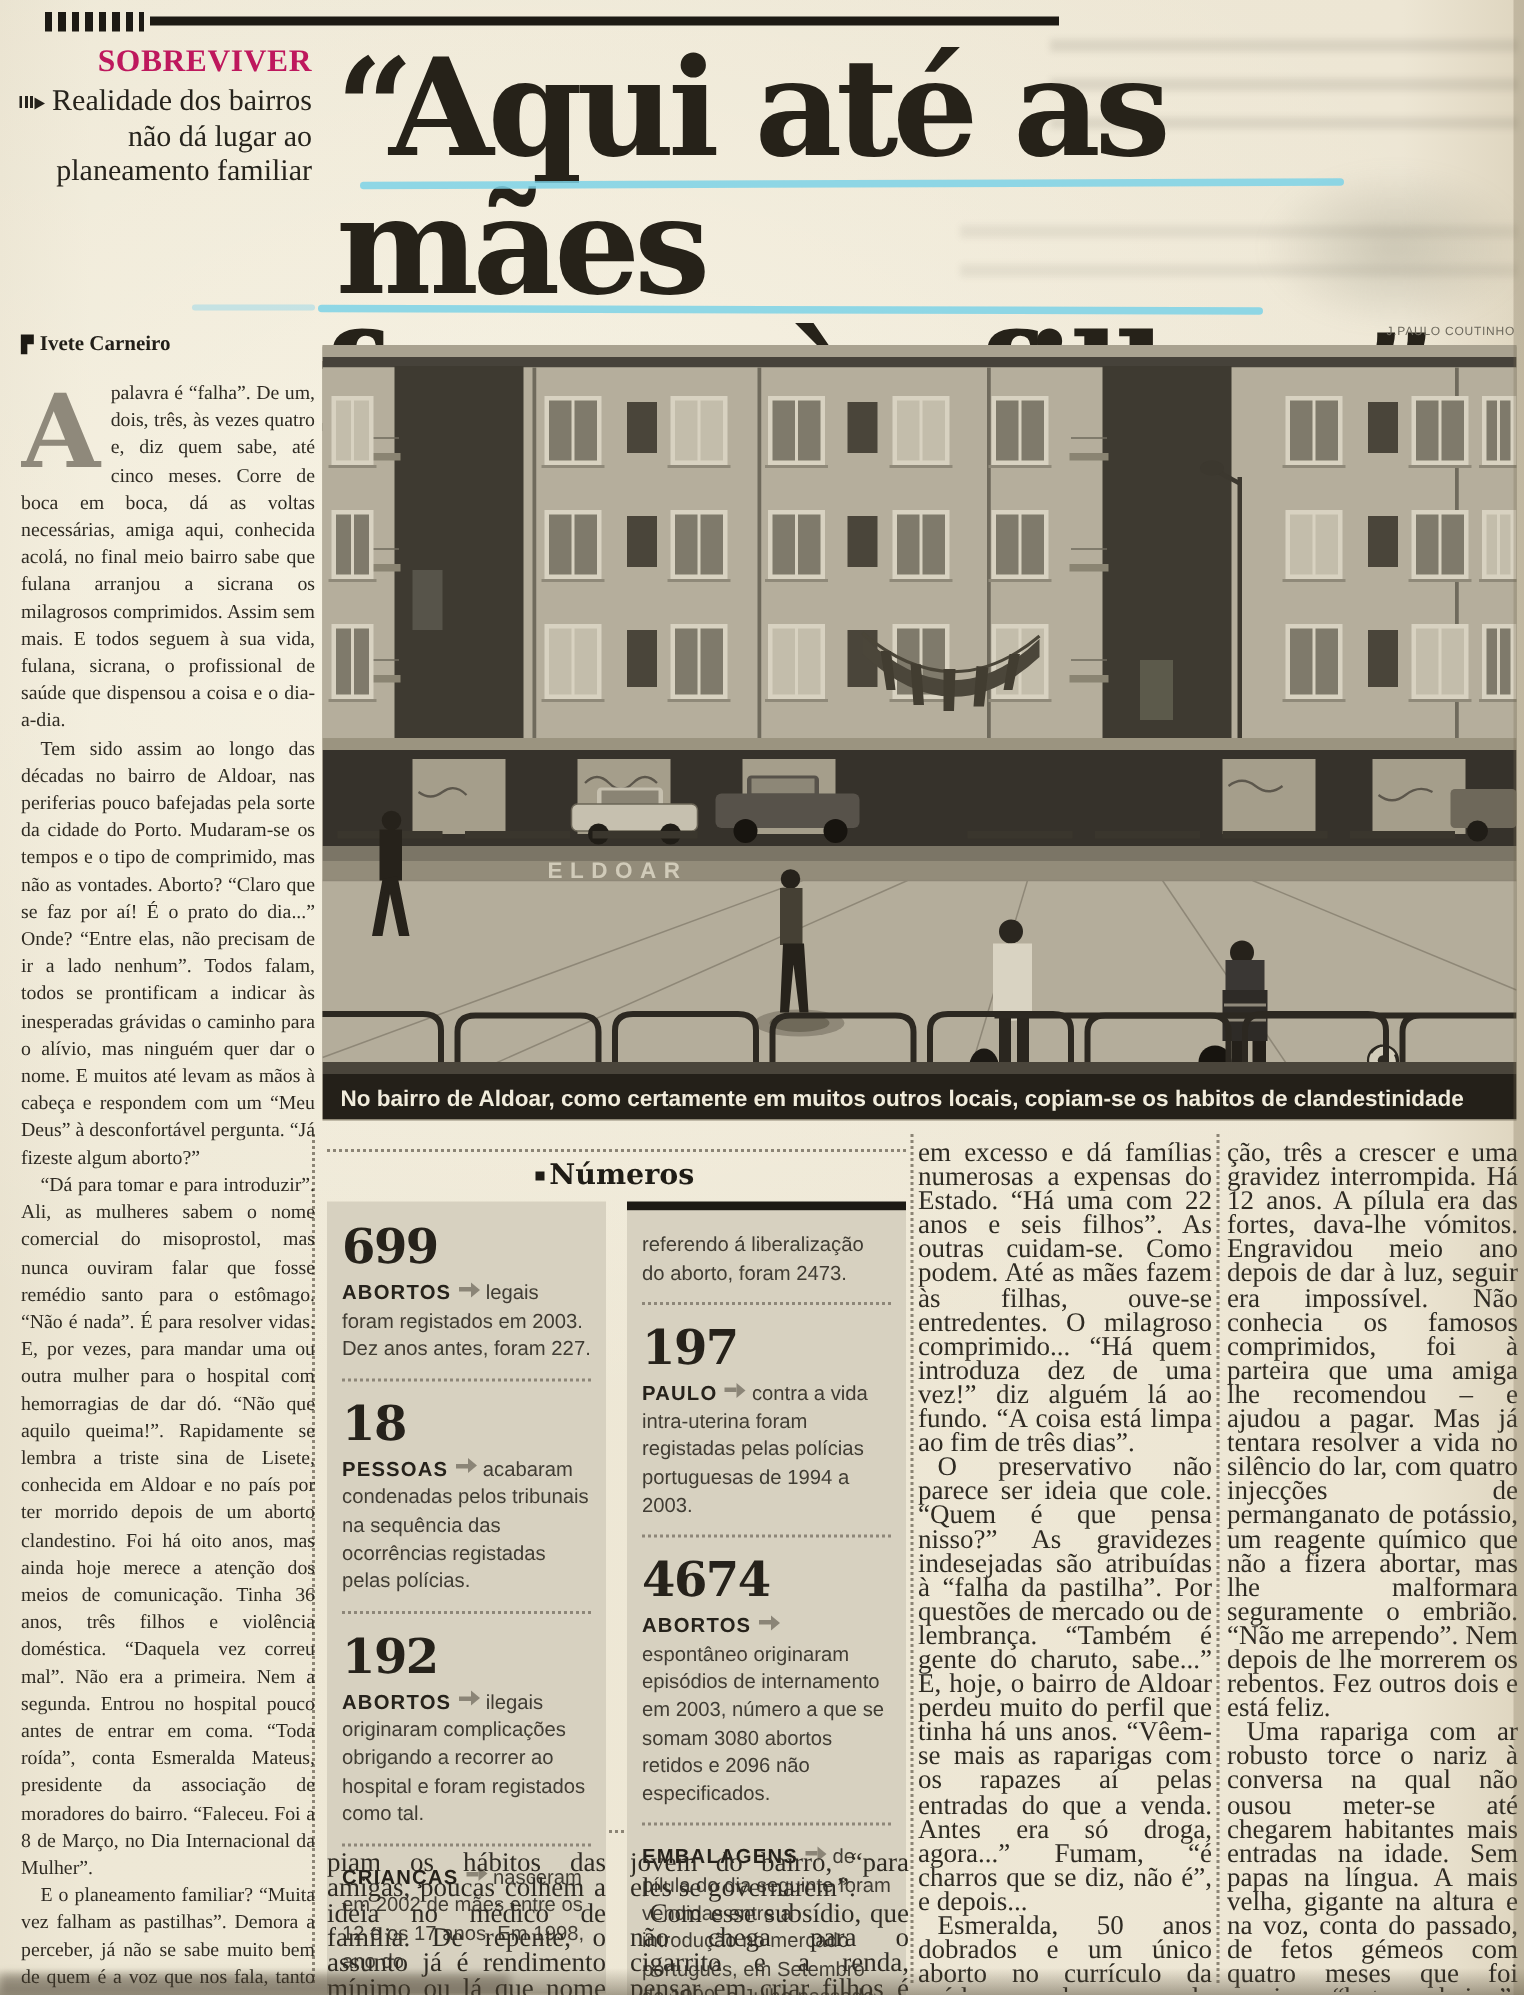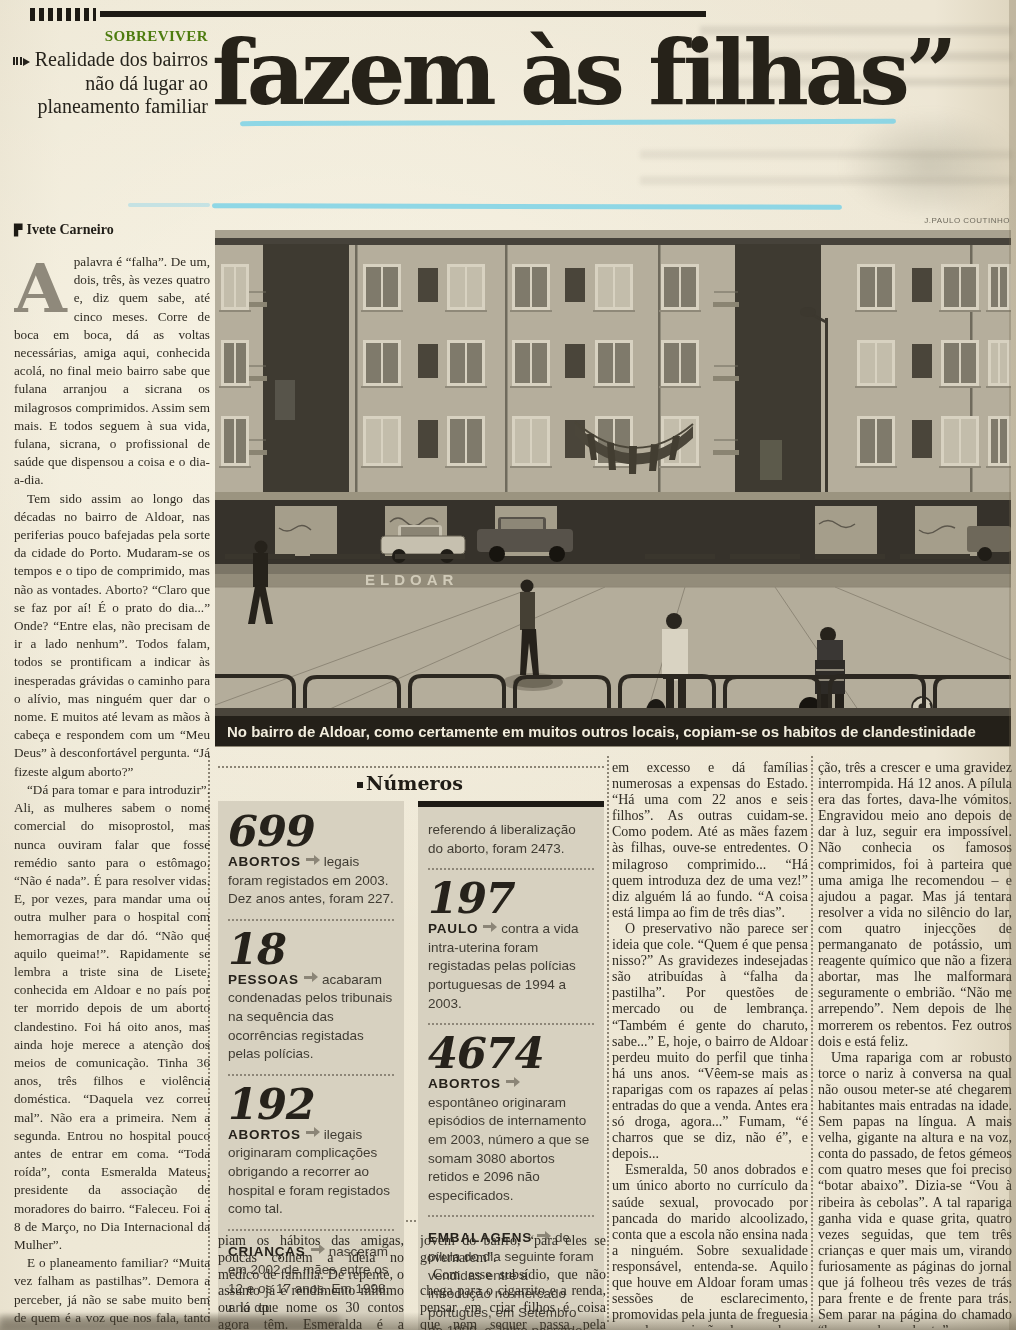--- a/index.html
+++ b/index.html
@@ -12,21 +12,21 @@
     font-family:"Liberation Serif","DejaVu Serif",serif;
     color:#2f2b23;
   }
   .abs{position:absolute;}
   
   .regmarks{left:30px;top:8px;width:66px;height:13px;
     background:repeating-linear-gradient(90deg,#1d1a14 0 5px,rgba(0,0,0,0) 5px 9px);}
   .topbar{left:100px;top:11px;width:606px;height:6px;background:#1d1a14;}
   
   .kicker{left:10px;top:28px;width:198px;text-align:right;}
-  .section{font-weight:bold;font-size:15px;letter-spacing:.4px;color:#4d7c0f;}
+  .section{font-weight:bold;font-size:21px;letter-spacing:.4px;color:#be185d;}
   .kitem{font-size:20px;line-height:23.5px;color:#26231c;margin-top:3px;}
   .bars{display:inline-block;width:9px;height:8px;vertical-align:1px;
     background:repeating-linear-gradient(90deg,#24211b 0 2px,rgba(0,0,0,0) 2px 3.5px);}
   .tri{display:inline-block;width:0;height:0;border-left:7px solid #24211b;
     border-top:4.5px solid transparent;border-bottom:4.5px solid transparent;margin:0 5px 0 1px;}
   .kick-smudge{left:128px;top:203px;width:82px;height:4px;background:#9fd9e8;opacity:.55;border-radius:3px;}
   .byline{left:14px;top:222px;width:196px;font-weight:bold;font-size:14px;color:#211e18;}
   .byicon{font-family:"DejaVu Sans",sans-serif;font-size:11px;margin-right:4px;color:#1d1a14;}
   
   .headline{left:212px;top:26px;width:804px;
@@ -40,21 +40,21 @@
     font-family:"Liberation Sans",sans-serif;font-size:8px;letter-spacing:.5px;color:#6e6a5e;}
   
   .ghost{filter:blur(2px);opacity:.5;
     background:repeating-linear-gradient(180deg,rgba(112,106,94,.30) 0 9px,rgba(0,0,0,0) 9px 26px);}
   .gblob{filter:blur(6px);opacity:.35;background:radial-gradient(closest-side,#8d8a76,rgba(0,0,0,0));}
   
   .photo{left:215px;top:230px;width:796px;height:516px;background:#b5ae9c;box-shadow:0 1px 0 #8f8876;}
   
   .bodycol{position:absolute;text-align:justify;overflow:hidden;}
   .col1{left:14px;top:253px;width:196px;height:1079px;font-size:13.2px;line-height:18.2px;}
-  .colN{font-size:14px;line-height:16.1px;}
+  .colN{font-size:18px;line-height:16.1px;}
   .col4{left:612px;top:760px;width:196px;height:568px;}
   .col5{left:818px;top:760px;width:194px;height:568px;}
   .col2b{left:218px;top:1233px;width:186px;height:97px;line-height:16.8px;}
   .col3b{left:420px;top:1233px;width:186px;height:97px;line-height:16.8px;}
   .para{margin:0;}
   .para + .para{text-indent:13px;}
   .dropcap{float:left;font-family:"DejaVu Serif",serif;font-weight:bold;
     font-size:68px;line-height:60px;color:#8f897b;padding:5px 7px 0 0;}
   
   .vdot{width:0;border-left:2px dotted #8b8475;top:756px;height:566px;}
@@ -63,22 +63,22 @@
     border-top:2px dotted #8b8475;border-bottom:2px dotted #8b8475;}
   .nbhead{text-align:center;font-family:"DejaVu Serif",serif;font-weight:bold;
     font-size:19px;color:#1f1c16;padding:4px 2px 7px 0;}
   .sq{display:inline-block;width:6px;height:6px;background:#1f1c16;margin-right:3px;vertical-align:2px;}
   .ncols{display:flex;gap:14px;}
   .ncol{width:186px;}
   .blackrule{height:6px;background:#1d1a14;margin-bottom:0;}
   .panel{background:#d7d1c0;padding:2px 10px;min-height:396px;box-sizing:border-box;}
   .entry{padding:9px 0 10px;}
   .entry + .entry{border-top:2px dotted #8d8678;}
-  .num{font-family:"DejaVu Serif",serif;font-weight:bold;font-size:43px;line-height:38px;
-    letter-spacing:-1px;color:#26221b;font-style:italic;}
+  .num{font-family:"DejaVu Serif",serif;font-weight:bold;font-size:32px;line-height:38px;
+    letter-spacing:-1px;color:#26221b;}
   .num:empty{display:none;}
   .desc{margin:3px 0 0;font-family:"Liberation Sans","DejaVu Sans",sans-serif;
     font-size:13.5px;line-height:18.6px;color:#403c33;}
   .lbl{font-weight:bold;letter-spacing:.8px;color:#26221b;}
   .lbl:empty{display:none;}
   .lbl:empty + .arr{display:none;}
   .arr{display:inline-block;width:8px;height:3px;background:#8b8577;position:relative;
     margin:0 10px 3px 5px;vertical-align:2px;}
   .arr::after{content:"";position:absolute;right:-6px;top:-3.5px;
     border-left:6px solid #8b8577;border-top:5px solid transparent;border-bottom:5px solid transparent;}
@@ -99,20 +99,21 @@
 <div class="abs gblob" style="left:840px;top:110px;width:180px;height:110px;"></div>
 
 <div class="abs kicker">
   <div class="section">SOBREVIVER</div>
   <div class="kitem"><i class="bars"></i><i class="tri"></i><span>Realidade dos bairros não dá lugar ao planeamento familiar</span></div>
 </div>
 <div class="abs kick-smudge"></div>
 <div class="abs byline"><span class="byicon">▛</span><span>Ivete Carneiro</span></div>
 
 <div class="abs headline">
+  <div class="l1">“Aqui até as mães</div>
   <div class="l2">fazem às filhas”</div>
 </div>
 <div class="abs hl-under u1"></div>
 <div class="abs hl-under u2"></div>
 <div class="abs credit">J.PAULO COUTINHO</div>
 
 <div class="abs photo">
 <svg width="796" height="516" viewBox="0 0 796 516">
   <rect x="0" y="0" width="796" height="10" fill="#a9a290"></rect>
   <rect x="0" y="8" width="796" height="7" fill="#46423a"></rect>

